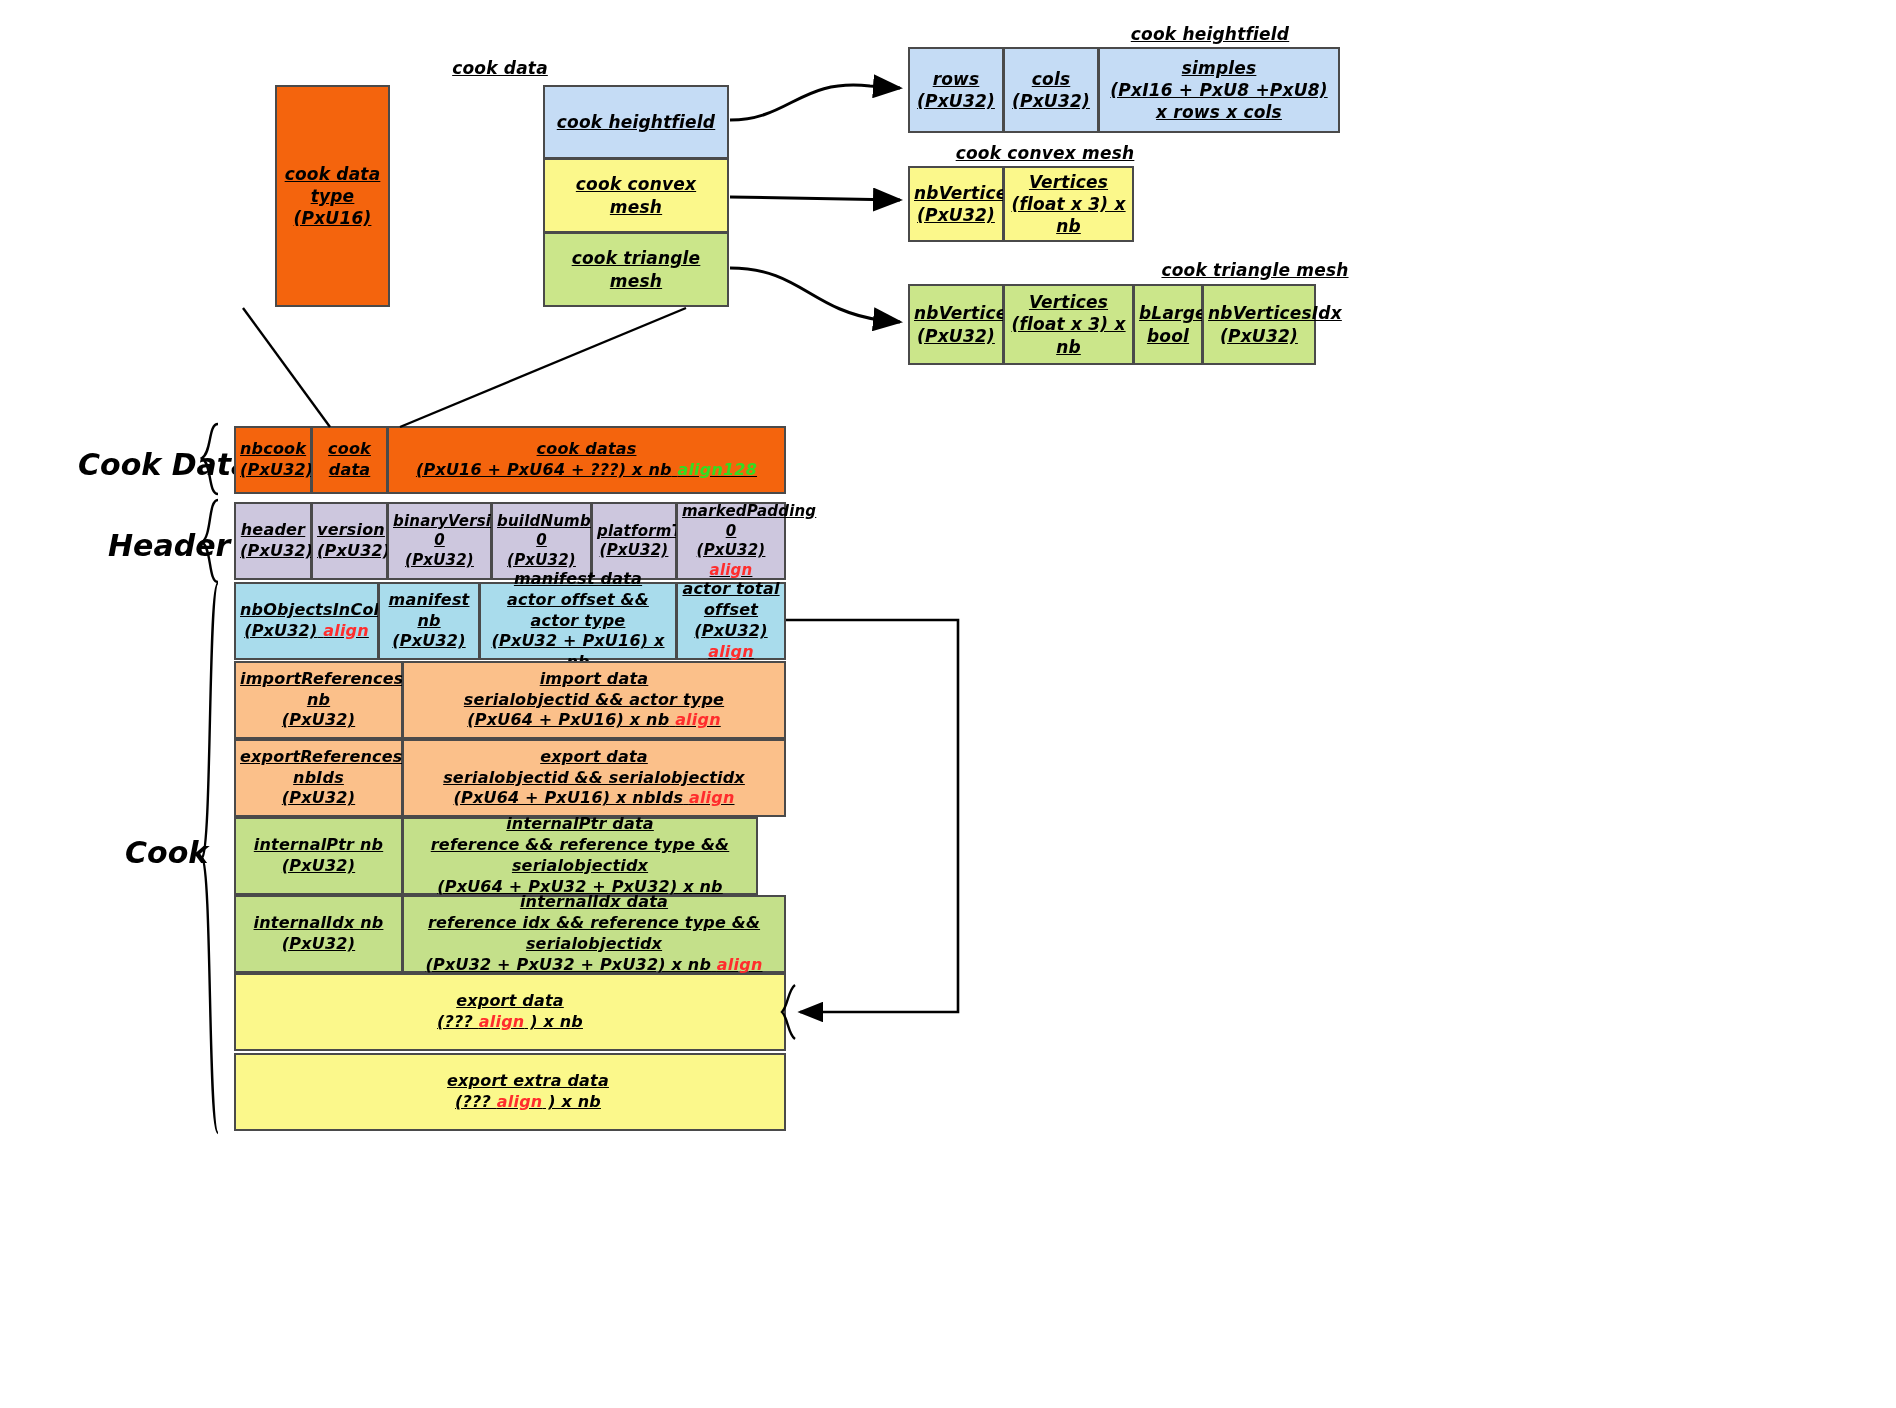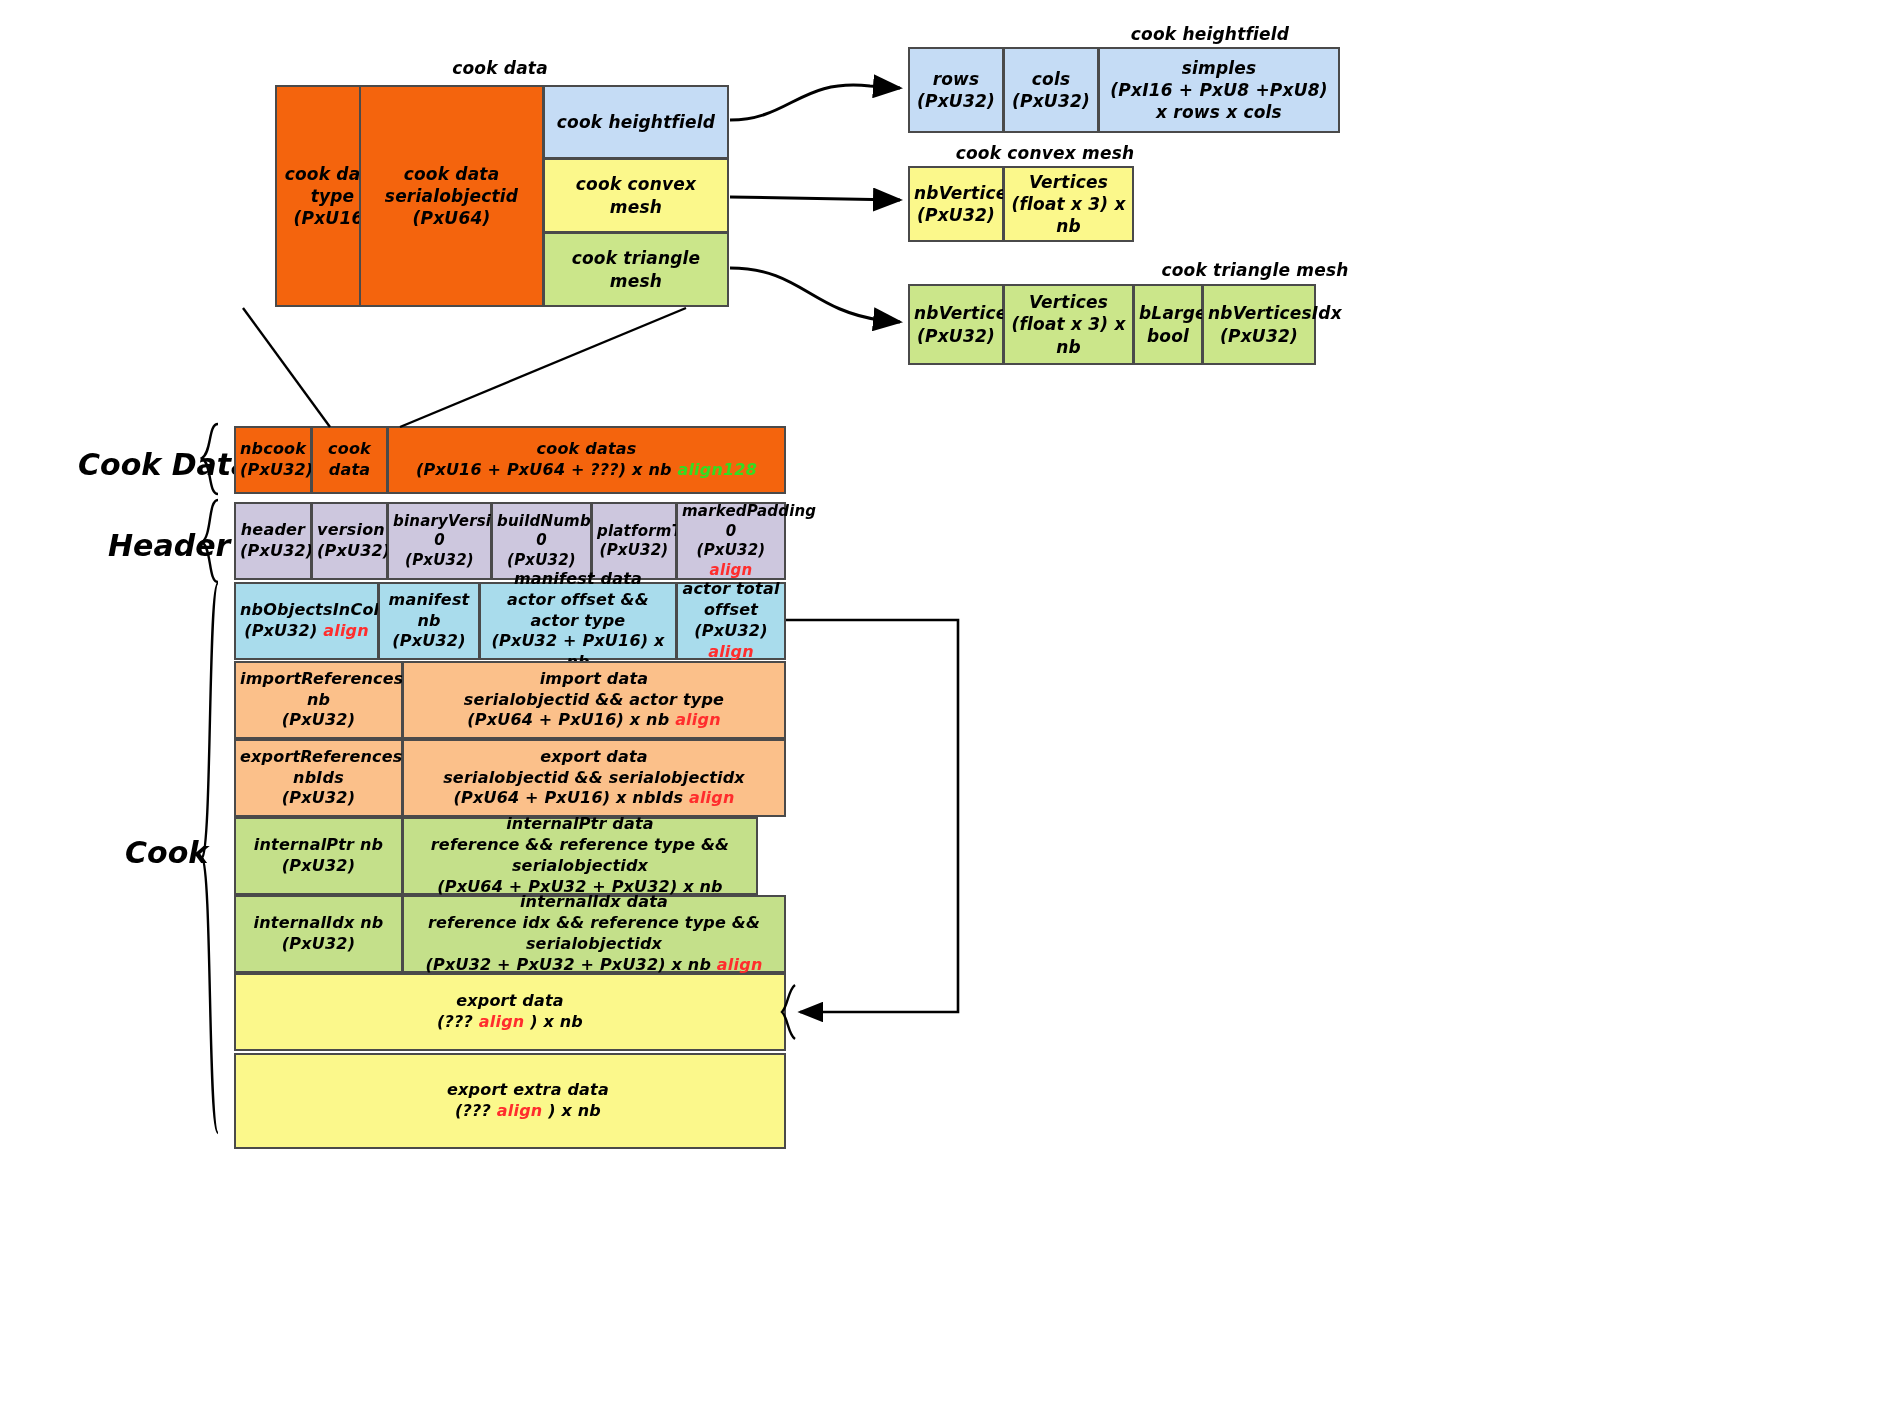--- a/index.html
+++ b/index.html
@@ -11,20 +11,21 @@
     overflow: hidden;
   }
   #root { position: relative; width: 1896px; height: 1408px; }
 
   .hand {
     font-family: "DejaVu Sans", sans-serif;
     font-style: italic;
     font-weight: 600;
     color: #000;
     letter-spacing: 0.2px;
+    text-decoration: underline;
   }
 
   
   .box {
     position: absolute;
     border: 2px solid #4a4a4a;
     display: flex;
     align-items: center;
     justify-content: center;
     text-align: center;
@@ -77,26 +78,20 @@
 
   <div class="caption hand" style="left:300px; top:58px; width:400px;">cook data</div>
 
   <div class="box c-orange" style="left:245px; top:85px; width:115px; height:222px;margin-left:30px;">
     <span class="cell-txt hand t15">
       <span class="sub">cook data type</span>
       <span class="sub">(PxU16)</span>
     </span>
   </div>
 
-  <div class="box c-orange" style="left:359px; top:85px; width:185px; height:222px;">
-    <span class="cell-txt hand t15">
-      <span class="sub">cook data serialobjectid</span>
-      <span class="sub">(PxU64)</span>
-    </span>
-  </div>
 
   <div class="box c-blue" style="left:543px; top:85px; width:186px; height:74px;">
     <span class="cell-txt hand t15">cook heightfield</span>
   </div>
 
   <div class="box c-yellow" style="left:543px; top:158px; width:186px; height:75px;">
     <span class="cell-txt hand t15">cook convex mesh</span>
   </div>
 
   <div class="box c-green" style="left:543px; top:232px; width:186px; height:75px;">
@@ -331,21 +326,21 @@
 
   <div class="box c-lyellow" style="left:234px; top:973px; width:552px; height:78px;">
     <span class="cell-txt hand t14">
       <span class="sub">export data</span>
       <span class="sub">
         <span>(??? </span><span class="align-red">align</span><span> ) x nb</span>
       </span>
     </span>
   </div>
 
-  <div class="box c-lyellow" style="left:234px; top:1053px; width:552px; height:96px;padding-left:40px;">
+  <div class="box c-lyellow" style="left:234px; top:1053px; width:552px; height:78px;padding-left:40px;">
     <span class="cell-txt hand t14">
       <span class="sub">export extra data</span>
       <span class="sub">
         <span>(??? </span><span class="align-red">align</span><span> ) x nb</span>
       </span>
     </span>
   </div>
 
   <svg class="overlay" viewBox="0 0 1896 1408" xmlns="http://www.w3.org/2000/svg">
     <defs>

